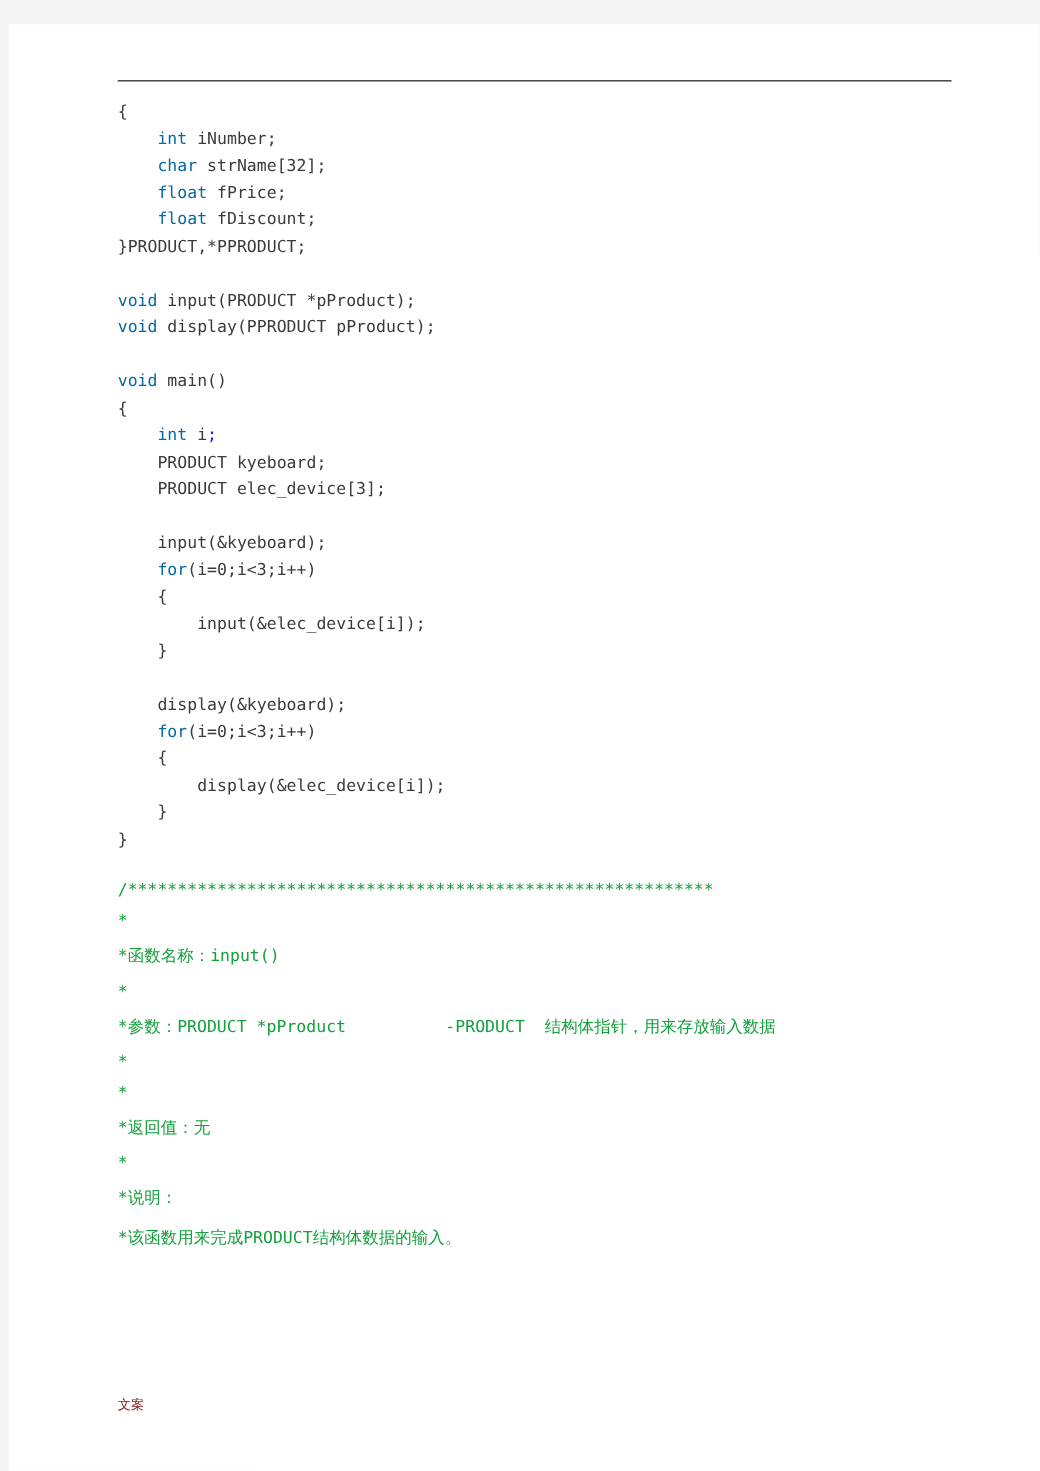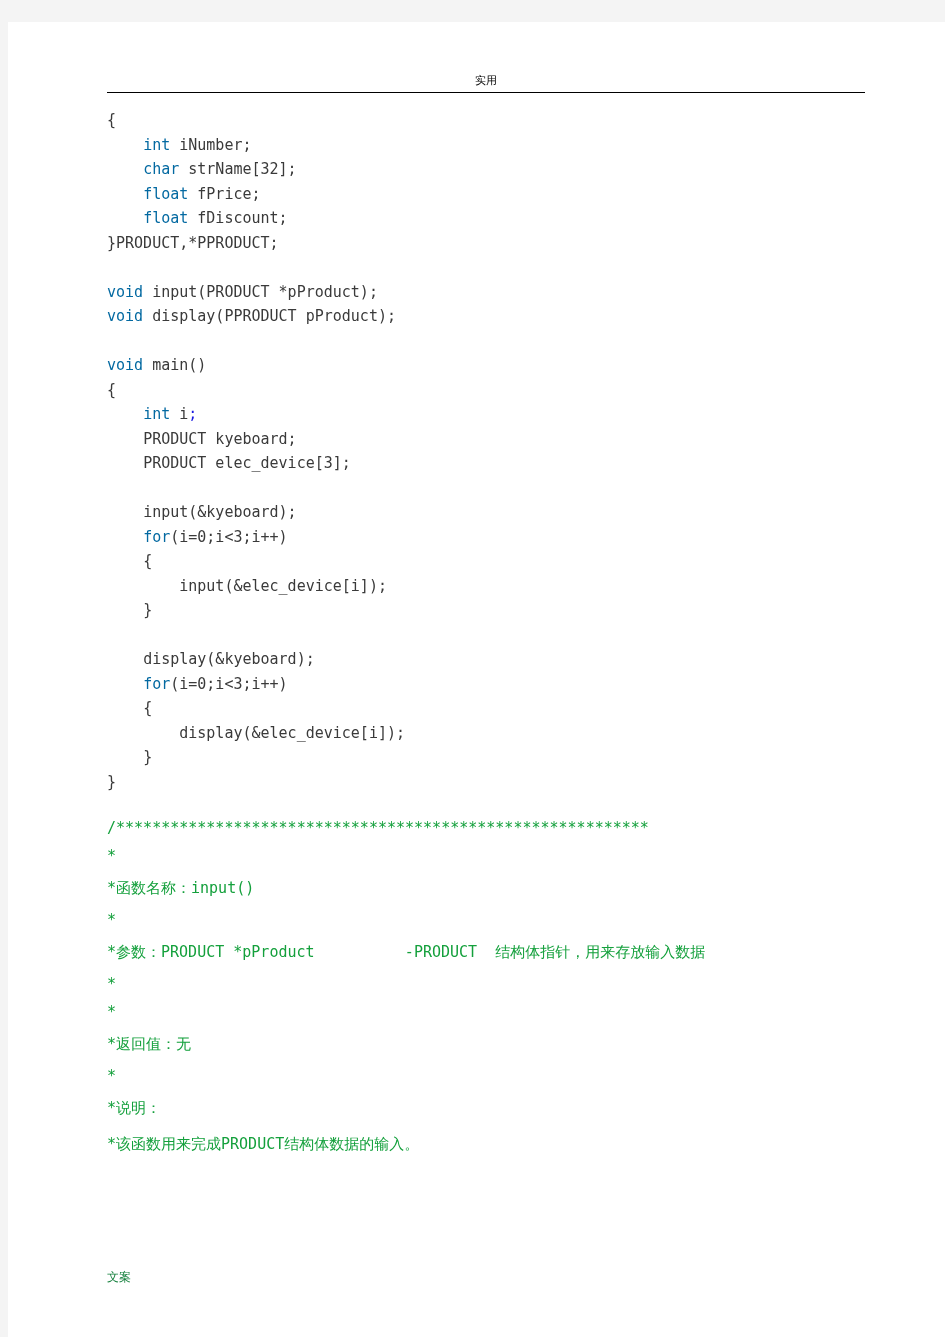--- a/index.html
+++ b/index.html
@@ -85,33 +85,30 @@
   }
   .cm-thin { line-height: 28px; min-height: 28px; }
 
   
   .doc-footer {
     position: absolute;
     left: 99px;
     top: 1247px;
     font-family: "DejaVu Sans", "Liberation Sans", sans-serif;
     font-size: 12px;
-    color: #15803d;
+    color: #7f1d1d;
   }
 </style>
 </head>
 <body>
 
 <div id="page">
 
   <div id="content">
 
-    <div class="doc-header">
-      <span>实用</span>
-    </div>
     <hr class="header-rule">
 
     <div class="code-area"><div class="code-line"><span class="plain">{</span></div><div class="code-line"><span class="plain">    </span><span class="kw">int</span><span class="plain"> iNumber;</span></div><div class="code-line"><span class="plain">    </span><span class="kw">char</span><span class="plain"> strName[32];</span></div><div class="code-line"><span class="plain">    </span><span class="kw">float</span><span class="plain"> fPrice;</span></div><div class="code-line"><span class="plain">    </span><span class="kw">float</span><span class="plain"> fDiscount;</span></div><div class="code-line"><span class="plain">}PRODUCT,*PPRODUCT;</span></div><div class="code-line">&nbsp;</div><div class="code-line"><span class="kw">void</span><span class="plain"> input(PRODUCT *pProduct);</span></div><div class="code-line"><span class="kw">void</span><span class="plain"> display(PPRODUCT pProduct);</span></div><div class="code-line">&nbsp;</div><div class="code-line"><span class="kw">void</span><span class="plain"> main()</span></div><div class="code-line"><span class="plain">{</span></div><div class="code-line"><span class="plain">    </span><span class="kw">int</span><span class="plain"> i</span><span class="blue">;</span></div><div class="code-line"><span class="plain">    </span><span class="plain">PRODUCT kyeboard;</span></div><div class="code-line"><span class="plain">    </span><span class="plain">PRODUCT elec_device[3];</span></div><div class="code-line">&nbsp;</div><div class="code-line"><span class="plain">    </span><span class="plain">input(&amp;kyeboard);</span></div><div class="code-line"><span class="plain">    </span><span class="kw">for</span><span class="plain">(i=0;i&lt;3;i++)</span></div><div class="code-line"><span class="plain">    </span><span class="plain">{</span></div><div class="code-line"><span class="plain">        </span><span class="plain">input(&amp;elec_device[i]);</span></div><div class="code-line"><span class="plain">    </span><span class="plain">}</span></div><div class="code-line">&nbsp;</div><div class="code-line"><span class="plain">    </span><span class="plain">display(&amp;kyeboard);</span></div><div class="code-line"><span class="plain">    </span><span class="kw">for</span><span class="plain">(i=0;i&lt;3;i++)</span></div><div class="code-line"><span class="plain">    </span><span class="plain">{</span></div><div class="code-line"><span class="plain">        </span><span class="plain">display(&amp;elec_device[i]);</span></div><div class="code-line"><span class="plain">    </span><span class="plain">}</span></div><div class="code-line"><span class="plain">}</span></div></div>
 
     <div class="comment-area"><div class="cm-line cm-stars">/***********************************************************</div><div class="cm-line cm-thin">*</div><div class="cm-line">*函数名称：input()</div><div class="cm-line cm-thin">*</div><div class="cm-line">*参数：PRODUCT *pProduct          -PRODUCT  结构体指针，用来存放输入数据</div><div class="cm-line cm-thin">*</div><div class="cm-line cm-thin">*</div><div class="cm-line">*返回值：无</div><div class="cm-line cm-thin">*</div><div class="cm-line">*说明：</div><div class="cm-line">*该函数用来完成PRODUCT结构体数据的输入。</div></div>
 
   </div>
 
   <div class="doc-footer">
     <span>文案</span>

